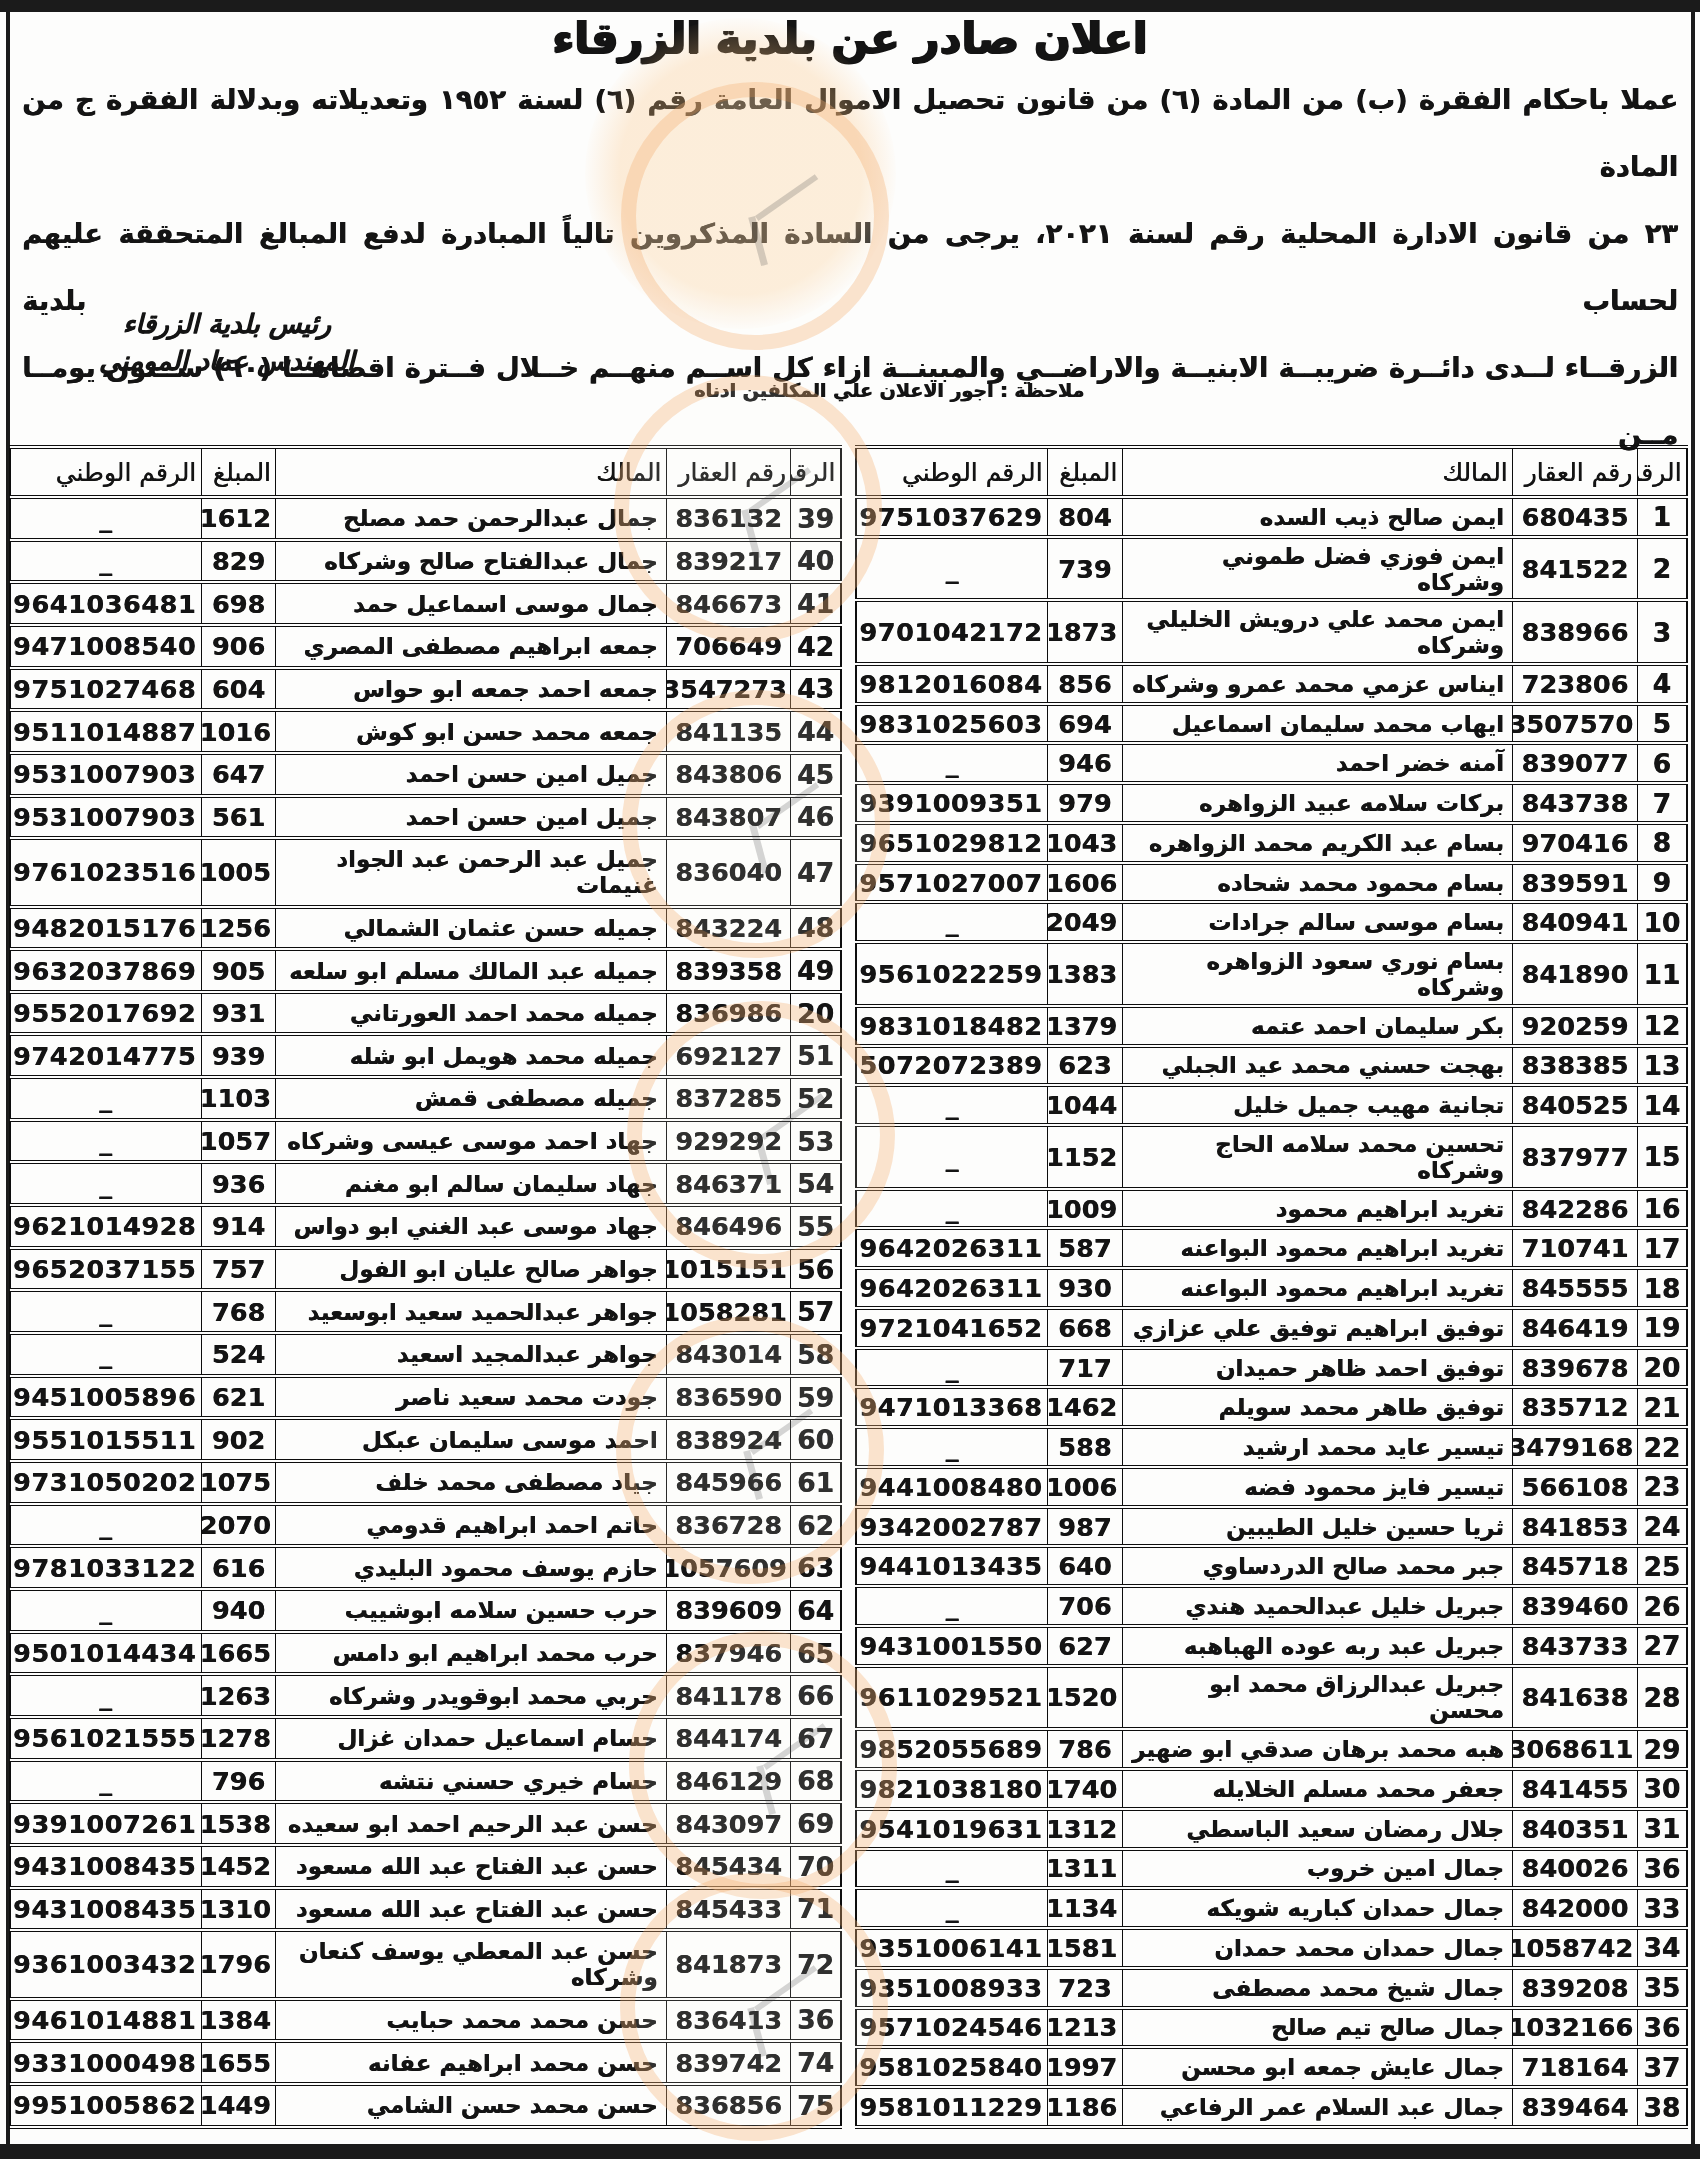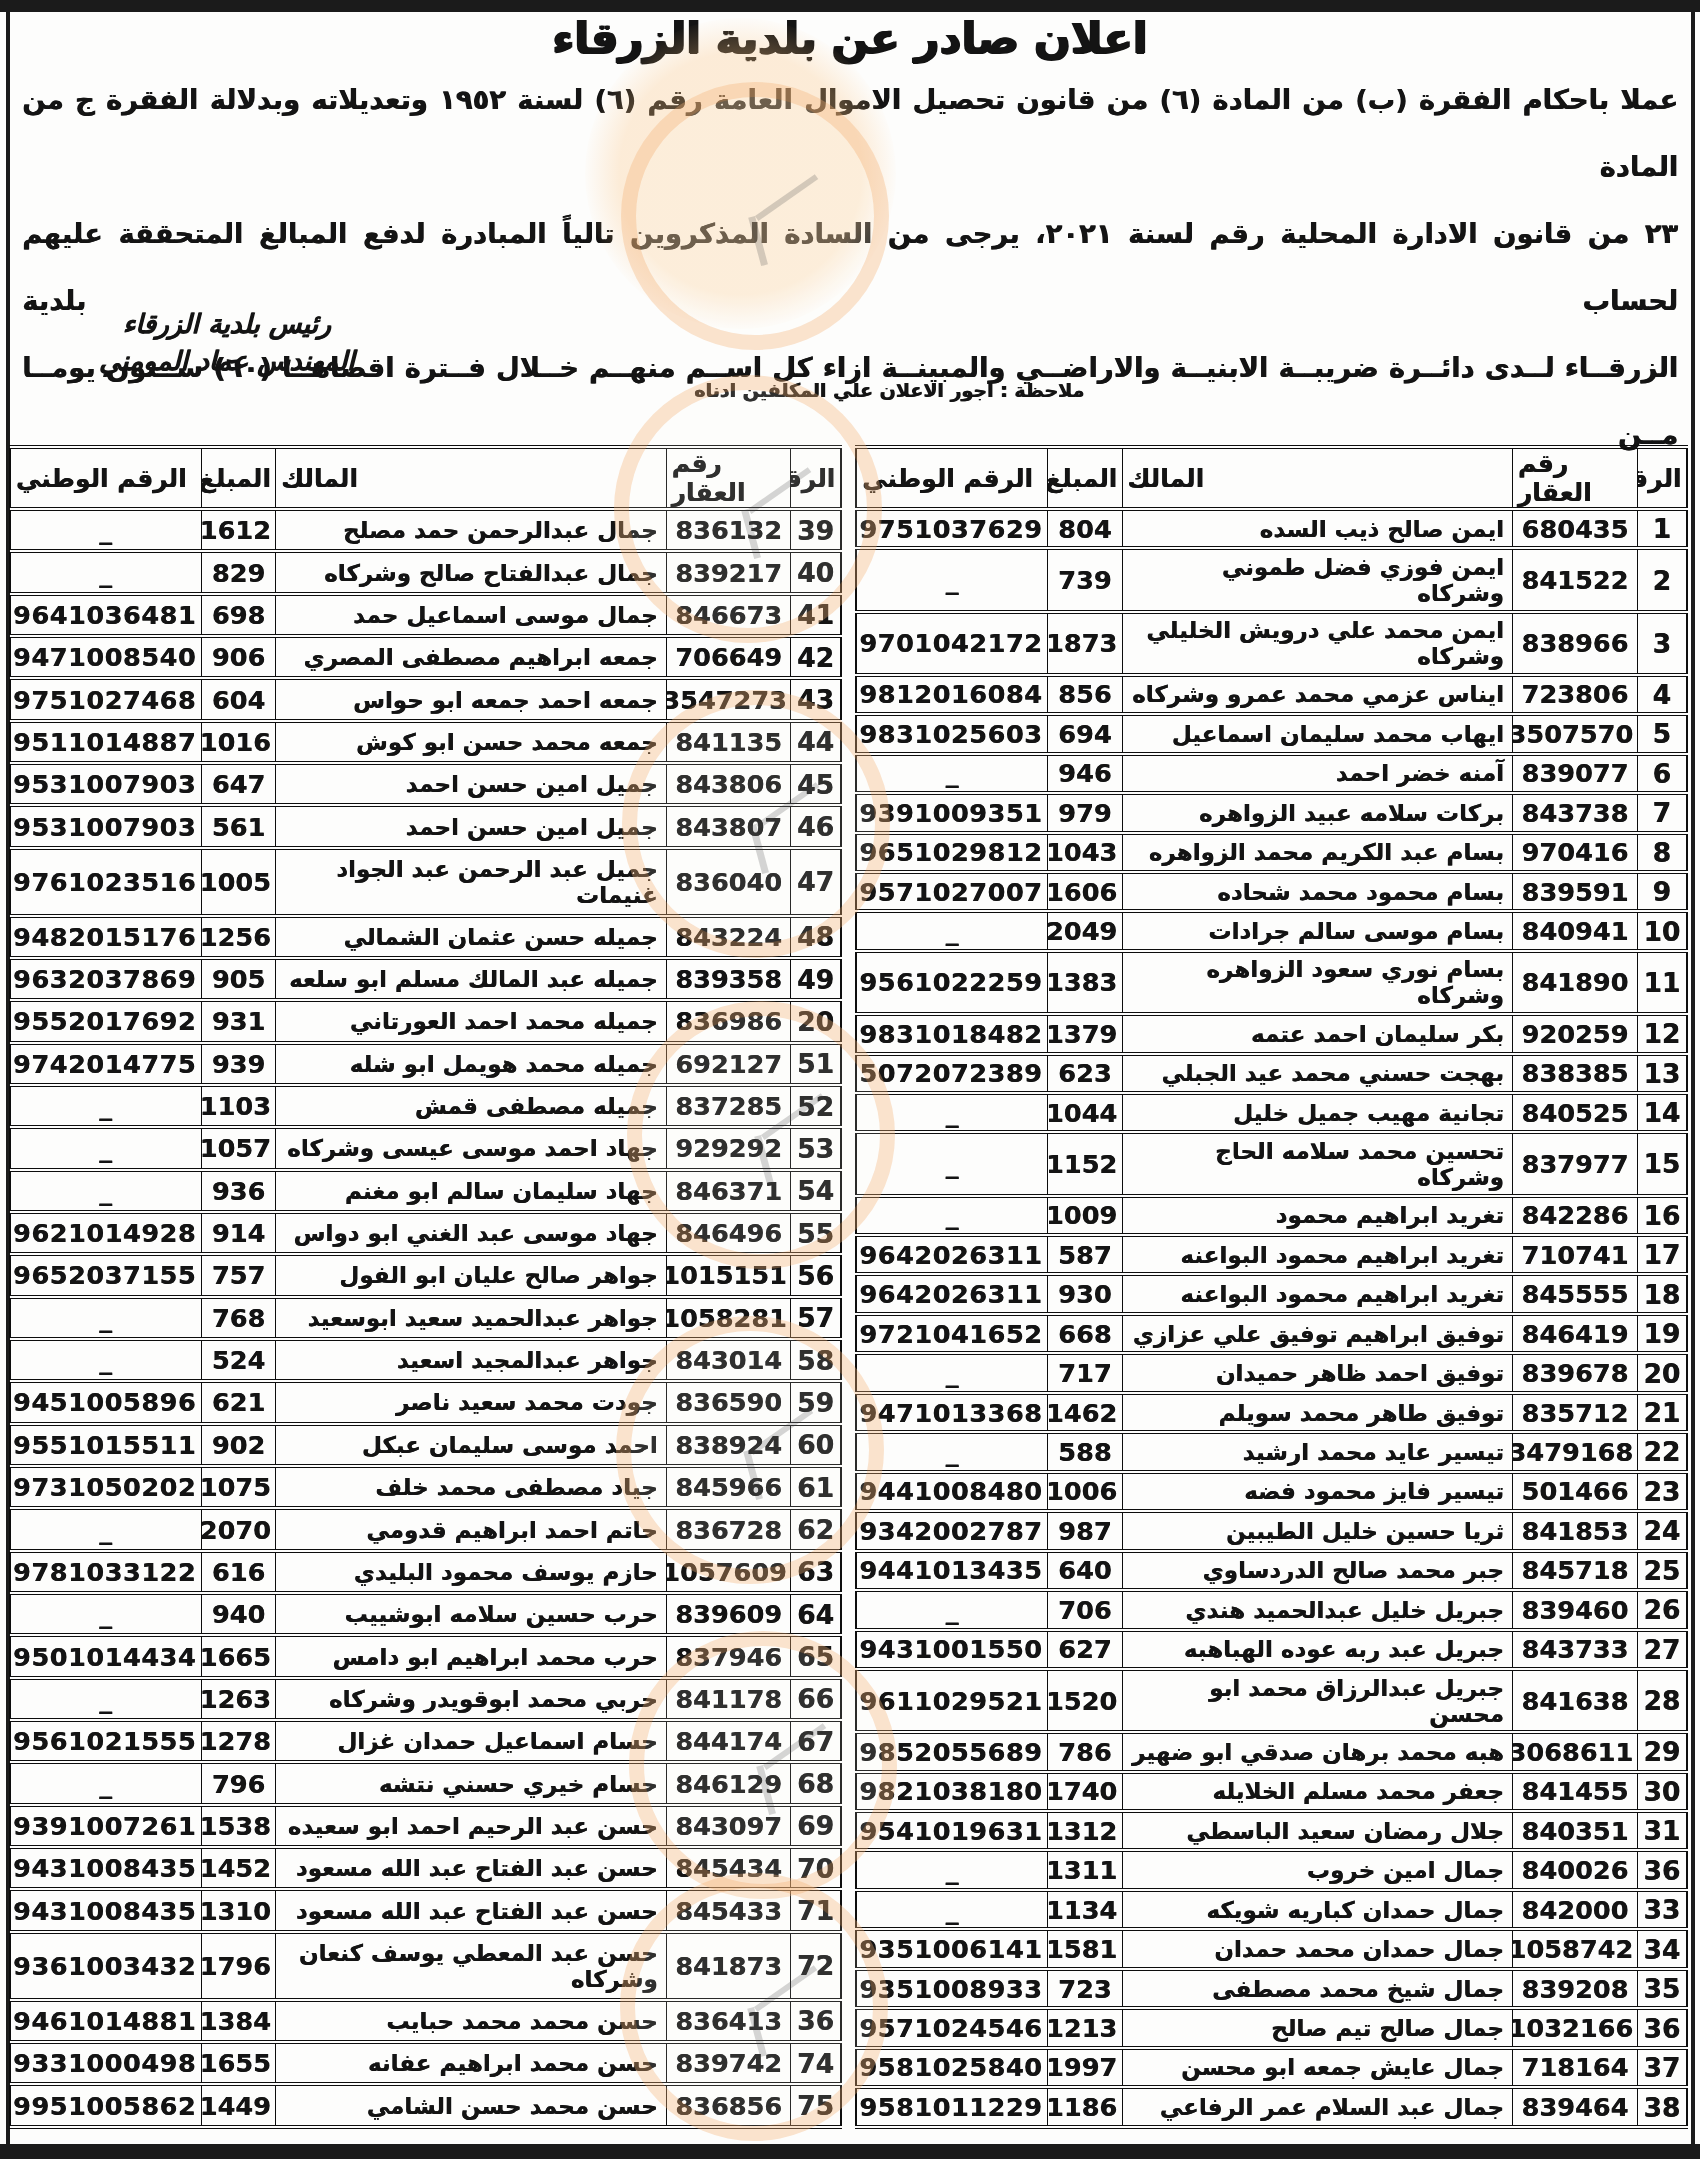--- a/index.html
+++ b/index.html
@@ -44,21 +44,21 @@
   }
   .tbl-wrap{flex:1 1 0;}
   table{
     width:100%;height:1684px;border-collapse:collapse;table-layout:fixed;
     direction:rtl;background:transparent;
   }
   table,th,td{border:1.8px solid #0d0d0d;}
   th,td{border-top:4.6px double #0d0d0d;border-bottom:4.6px double #0d0d0d;padding:0 4.6px;overflow:hidden;}
   table{border:2.7px solid #0d0d0d;}
   th{
-    height:46px;font-size:25px;font-weight:700;text-align:left;vertical-align:middle;
+    height:46px;font-size:25px;font-weight:400;text-align:right;vertical-align:middle;
     text-shadow:0.5px 0 0 currentColor;
   }
   td{font-size:25.6px;font-weight:700;text-align:center;vertical-align:middle;text-shadow:0.4px 0 0 currentColor;}
   td.c-owner{font-size:23px;text-align:right;padding-right:8.2px;}
   td.c-number{font-size:26.5px;}
   td.c-amount{font-size:25.6px;}
   td.c-national{font-size:25.6px;letter-spacing:0.5px;}
   col.w-number{width:6%;}
   col.w-property{width:15%;}
   col.w-owner{width:47%;}
@@ -278,21 +278,21 @@
             </tr>
             <tr>
               <td class="c-number">22</td>
               <td class="c-property">3479168</td>
               <td class="c-owner">تيسير عايد محمد ارشيد</td>
               <td class="c-amount">588</td>
               <td class="c-national">_</td>
             </tr>
             <tr>
               <td class="c-number">23</td>
-              <td class="c-property">501466</td>
+              <td class="c-property">566108</td>
               <td class="c-owner">تيسير فايز محمود فضه</td>
               <td class="c-amount">1006</td>
               <td class="c-national">9441008480</td>
             </tr>
             <tr>
               <td class="c-number">24</td>
               <td class="c-property">841853</td>
               <td class="c-owner">ثريا حسين خليل الطيبين</td>
               <td class="c-amount">987</td>
               <td class="c-national">9342002787</td>

